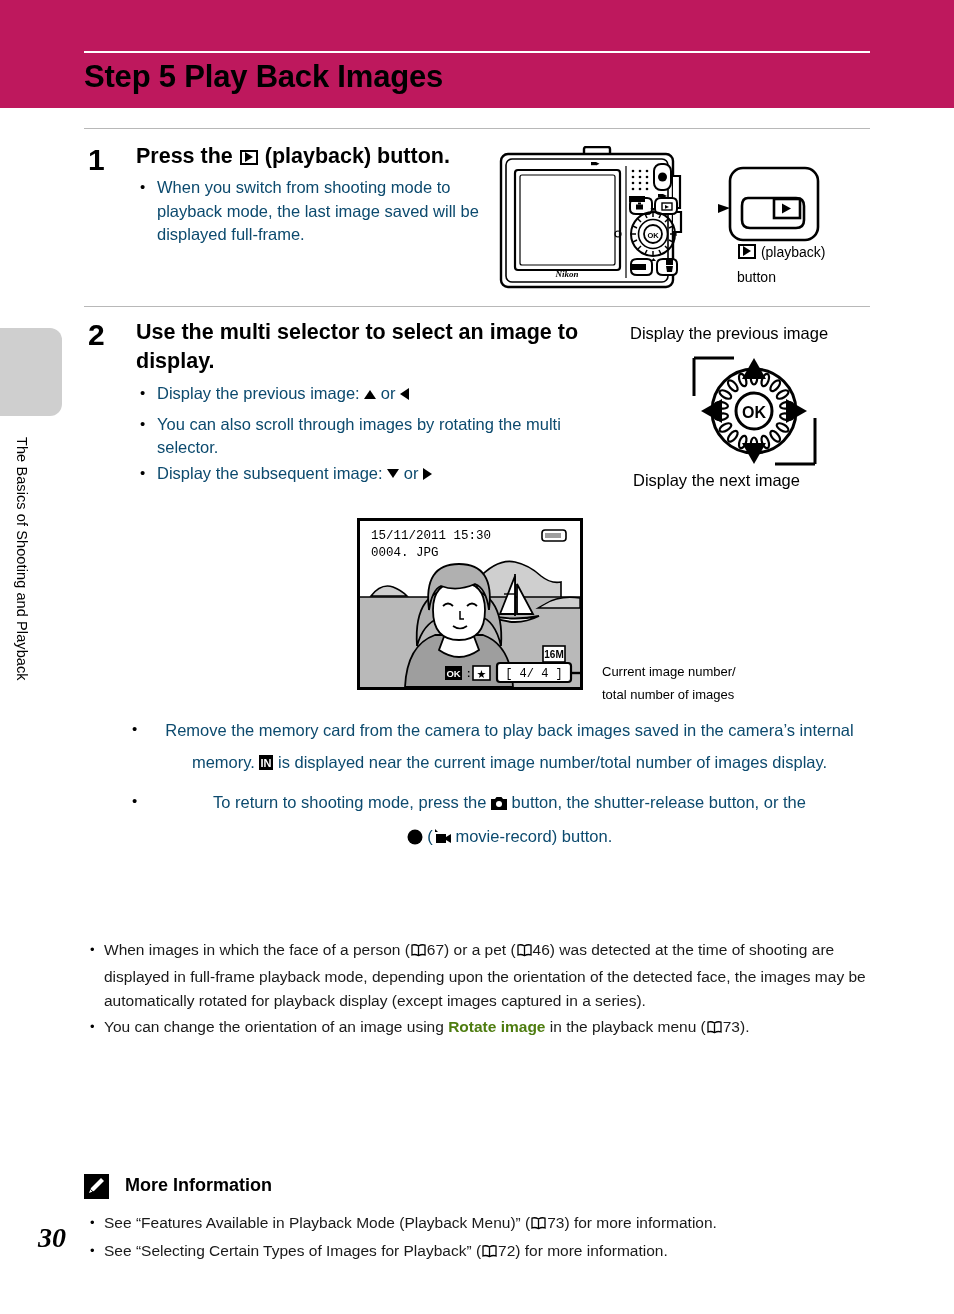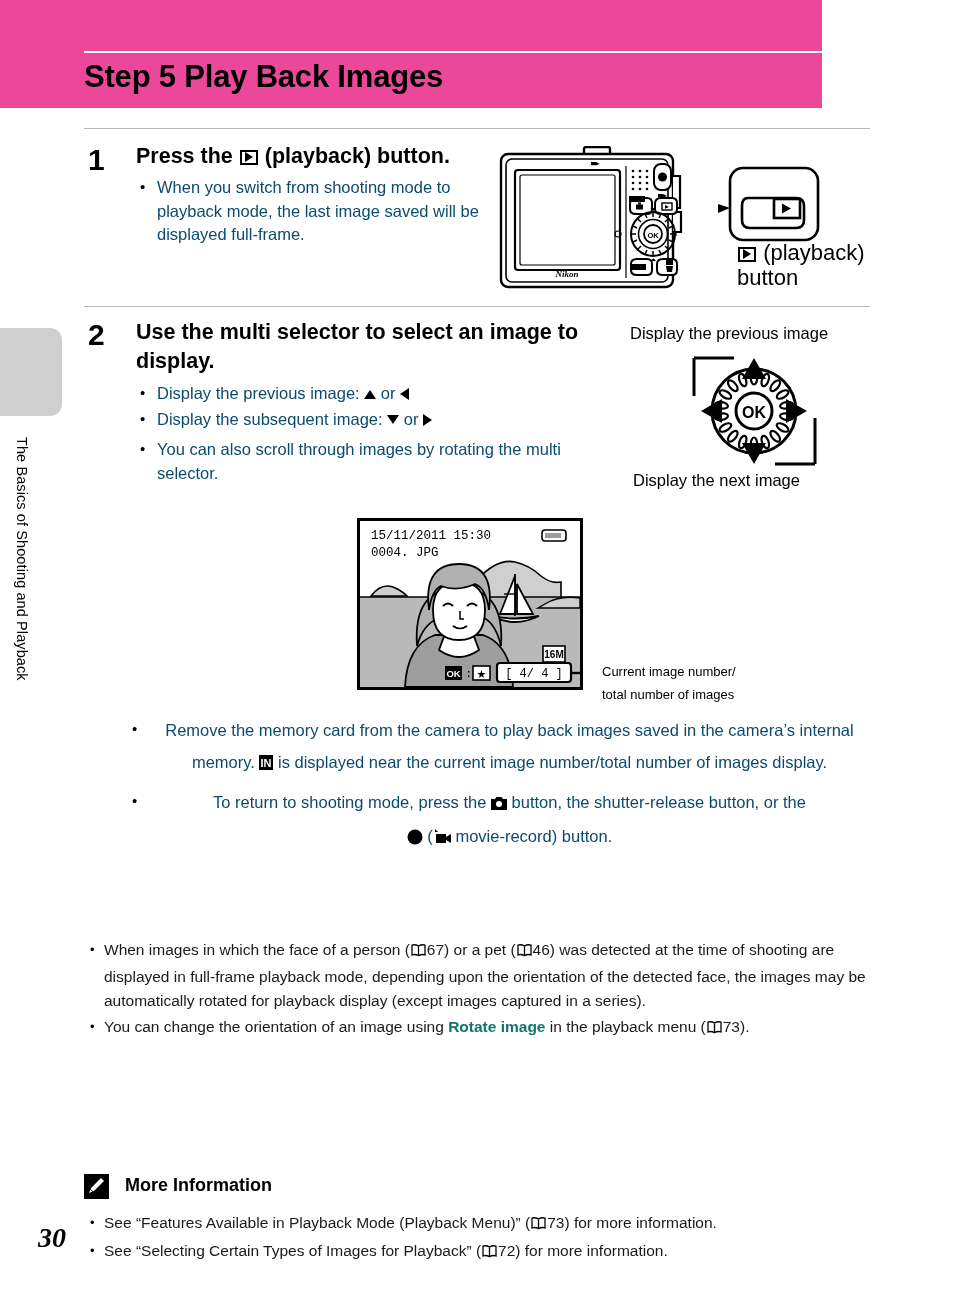--- a/index.html
+++ b/index.html
@@ -8,22 +8,22 @@
     width:954px; height:1314px;
     background:#ffffff;
     font-family:"Liberation Sans", sans-serif;
     color:#000;
     position:relative;
     overflow:hidden;
   }
 
   
   .header-band{
-    position:absolute; left:0; top:0; width:822px; height:108px;
-    background:#ec4899;
+    position:absolute; left:0; top:0; width:954px; height:108px;
+    background:#be185d;
   }
   .header-rule{
     position:absolute; left:84px; top:51px; width:786px; height:2px;
     background:#ffffff;
   }
   .header-title{
     position:absolute; left:84px; top:57px;
     font-size:31px; font-weight:bold; letter-spacing:-0.2px;
     color:#000; line-height:40px; white-space:nowrap;
   }
@@ -82,21 +82,21 @@
           vertical-align:0px; }
   .tri-d{ display:inline-block; width:0;height:0;
           border-top:9px solid #000;border-left:6px solid transparent;border-right:6px solid transparent;
           vertical-align:1px; }
 
   
   .camera-wrap{ position:absolute; left:498px; top:146px; width:224px; height:146px; }
   .callout-wrap{ position:absolute; left:718px; top:166px; width:92px; height:72px; }
   .callout-label{
     position:absolute; left:737px; top:240px; width:180px;
-    font-size:22px; line-height:25px;
+    font-size:14px; line-height:25px;
   }
 
   
   .ms-caption-top{ position:absolute; left:630px; top:324px; font-size:16.5px; white-space:nowrap;}
   .ms-caption-bot{ position:absolute; left:633px; top:471px; font-size:16.5px; white-space:nowrap;}
   .ms-wrap{ position:absolute; left:672px; top:352px; width:165px; height:118px;}
 
   
   .lcd-wrap{ position:absolute; left:357px; top:518px; width:235px; height:172px; }
   .lcd-label{
@@ -116,21 +116,21 @@
   }
   .note-pen svg{ position:absolute; left:3px; top:3px; }
   .note-title{
     position:absolute; left:41px; top:1px; font-size:18px; font-weight:bold;
   }
   .note-list .bitem{
     font-size:15.5px; line-height:24.5px; padding-left:20px; margin-bottom:1px; color:#1a1a1a;
   }
   .note-list .bitem::before{ font-size:13px; top:0px; left:6px; }
   .bk{ display:inline-block; vertical-align:-2px; margin:0 1px; }
-  b.rot{ font-weight:bold; color:#0f766e; }
+  b.rot{ font-weight:bold; color:#4d7c0f; }
 </style>
 </head>
 <body>
 
 <div class="header-band">
   <div class="header-rule"></div>
   <div class="header-title">Step 5 Play Back Images</div>
 </div>
 
 <div class="side-tab"></div>
@@ -293,26 +293,26 @@
 <div class="sep-rule" style="top:306px"></div>
 
 <div class="step-num" style="left:88px; top:320px;">2</div>
 <div class="step-head" style="left:136px; top:318px; width:460px;">Use the multi selector to select an image to display.</div>
 <div class="blist" style="left:136px; top:382px; width:450px;">
   <div class="bitem">
     <span>Display the previous image:</span>
     <span class="tri-u"></span> or
     <span class="tri-l"></span>
   </div>
+  <div class="bitem" style="margin-top:7px">You can also scroll through images by rotating the multi selector.</div>
   <div class="bitem">
     <span>Display the subsequent image:</span>
     <span class="tri-d"></span> or
     <span class="tri-r"></span>
   </div>
-  <div class="bitem" style="margin-top:7px">You can also scroll through images by rotating the multi selector.</div>
 </div>
 
 <div class="ms-caption-top">Display the previous image</div>
 <div class="ms-wrap">
   <svg width="165" height="120" viewBox="0 0 165 120">
 
     <g stroke="#000" stroke-width="3" fill="none">
       <path d="M22 6 L22 44"></path>
       <path d="M22 6 L62 6"></path>
       <path d="M143 112 L143 66"></path>

